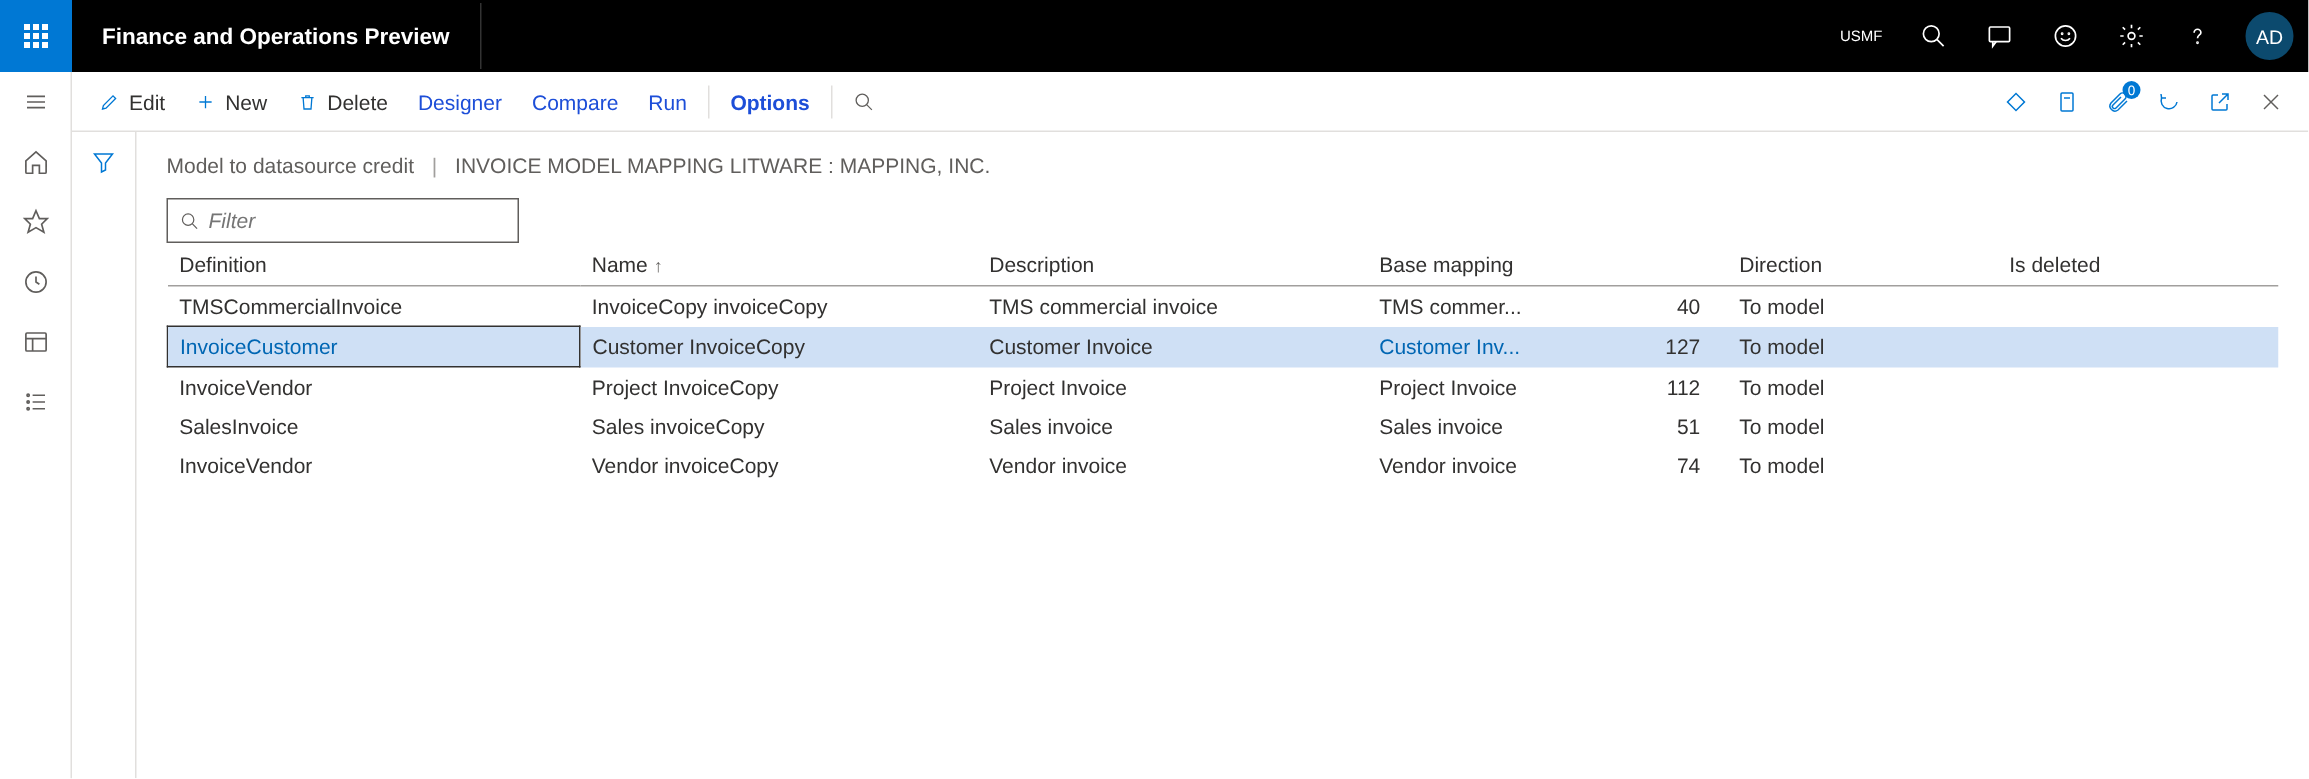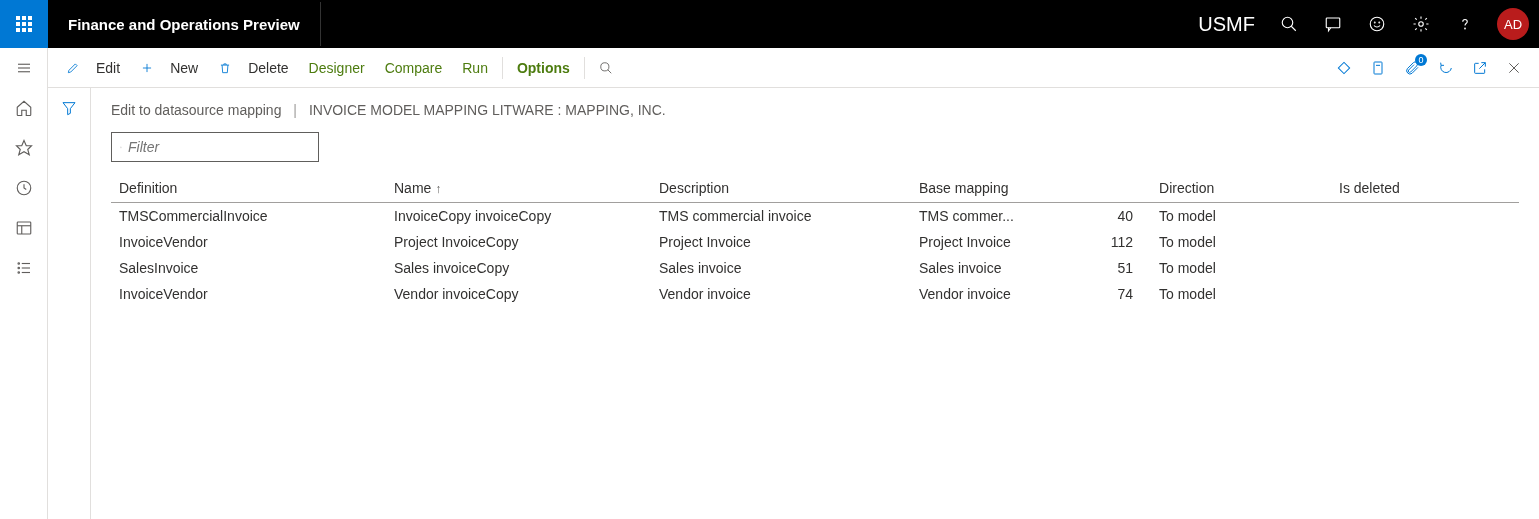--- a/index.html
+++ b/index.html
@@ -19,28 +19,28 @@
     display: flex; align-items: center; justify-content: center;
     cursor: pointer;
   }
   .waffle-grid {
     display: grid; grid-template-columns: repeat(3, 4px); grid-template-rows: repeat(3, 4px);
     gap: 2px;
   }
   .waffle-grid span { width:4px; height:4px; background:#fff; }
   .app-title { padding: 0 20px; font-size: 15px; font-weight: 600; border-right: 1px solid #333; height: 44px; display: flex; align-items: center; }
   .top-header .spacer { flex: 1; }
-  .legal-entity { padding: 0 12px; font-size: 20px; }
+  .legal-entity { padding: 0 12px; font-size: 10px; }
   .hdr-icon {
     width: 44px; height: 48px; display: flex; align-items: center; justify-content: center;
     cursor: pointer; color: #fff;
   }
   .hdr-icon svg { width: 18px; height: 18px; stroke: #fff; fill: none; stroke-width: 1.5; }
   .avatar {
-    width: 32px; height: 32px; border-radius: 50%; background: #b91c1c;
+    width: 32px; height: 32px; border-radius: 50%; background: #0c4a6e;
     display: flex; align-items: center; justify-content: center;
     margin: 0 10px; font-size: 13px; color: #fff;
   }
   
   
   .layout-row { display: flex; height: calc(100vh - 48px); }
   .left-rail {
     width: 48px; border-right: 1px solid #e1dfdd;
     display: flex; flex-direction: column; align-items: center;
     padding-top: 0;
@@ -51,26 +51,26 @@
   }
   .left-rail .rail-btn svg { width: 18px; height: 18px; stroke: currentColor; fill: none; stroke-width: 1.5; }
   .left-rail .hamburger { height: 40px; }
   
   .main-area { flex: 1; display: flex; flex-direction: column; overflow: hidden; }
   .action-bar {
     height: 40px; border-bottom: 1px solid #e1dfdd;
     display: flex; align-items: center; padding: 0 8px;
   }
   .action-btn {
-    display: flex; align-items: center; gap: 16px;
+    display: flex; align-items: center; gap: 6px;
     padding: 0 10px; height: 32px; cursor: pointer;
     color: #323130; font-size: 14px;
   }
   .action-btn svg { width: 14px; height: 14px; stroke: #0078d4; fill: none; stroke-width: 1.5; }
-  .action-btn.text-only { color: #4d7c0f; }
+  .action-btn.text-only { color: #1d4ed8; }
   .action-sep { width: 1px; height: 22px; background: #e1dfdd; margin: 0 4px; }
   .action-bar .options { font-weight: 600; justify-content: flex-end; }
   .action-bar .search-only svg { stroke: #605e5c; }
   .action-bar .right-icons { margin-left: auto; display: flex; align-items: center; }
   .action-bar .right-icons .ribtn {
     width: 34px; height: 32px; display: flex; align-items: center; justify-content: center;
     cursor: pointer; color: #0078d4;
   }
   .action-bar .right-icons .ribtn svg { width: 16px; height: 16px; stroke: currentColor; fill: none; stroke-width: 1.5; }
   .action-bar .right-icons .close { color: #605e5c; }
@@ -88,22 +88,22 @@
   }
   .filter-strip .funnel { color: #0078d4; cursor: pointer; }
   .filter-strip svg { width: 16px; height: 16px; stroke: currentColor; fill: none; stroke-width: 1.5; }
   .content-body {
     flex: 1; border-left: 1px solid #e1dfdd; padding: 14px 20px 0 20px;
     overflow: hidden; display: flex; flex-direction: column;
   }
   .breadcrumb { color: #605e5c; font-size: 14px; margin-bottom: 14px; }
   .breadcrumb .sep { margin: 0 8px; color: #a19f9d; }
   .filter-box {
-    width: 208px; height: 30px; border: 1px solid #605e5c;
-    display: flex; align-items: center; padding: 0 8px; margin-bottom: 12px;
+    width: 235px; height: 30px; border: 1px solid #605e5c;
+    display: flex; align-items: center; padding: 0 8px; 
   }
   .filter-box svg { width: 13px; height: 13px; stroke: #605e5c; fill: none; stroke-width: 1.5; margin-right: 6px; }
   .filter-box input {
     border: none; outline: none; flex: 1; font-size: 14px; color: #323130;
     font-style: italic; background: transparent;
   }
   
   
   .grid { flex: 1; overflow: auto; }
   .grid table { width: 100%; border-collapse: collapse; table-layout: fixed; }
@@ -316,21 +316,21 @@
     <div class="content-row">
       <div class="filter-strip">
         <div class="funnel">
           <svg viewBox="0 0 24 24">
               <polygon points="3 4 21 4 14 13 14 20 10 22 10 13"></polygon>
             </svg>
         </div>
       </div>
       <div class="content-body">
         <div class="breadcrumb">
-          <span>Edit to datasource mapping</span>
+          <span>Model to datasource credit</span>
           <span class="sep">|</span>
           <span>INVOICE MODEL MAPPING LITWARE : MAPPING, INC.</span>
         </div>
         <div class="filter-box">
           <svg viewBox="0 0 24 24">
               <circle cx="10" cy="10" r="7"></circle>
               <line x1="21" y1="21" x2="15" y2="15"></line>
             </svg>
           <input type="text" placeholder="Filter" style="">
         </div>
@@ -355,20 +355,29 @@
                 <th><span>Is deleted</span></th>
               </tr>
             </thead>
             <tbody id="grid-body">
                 <tr>
                   <td>TMSCommercialInvoice</td>
                   <td>InvoiceCopy invoiceCopy</td>
                   <td>TMS commercial invoice</td>
                   <td>TMS commer...</td>
                   <td class="num">40</td>
+                  <td>To model</td>
+                  <td></td>
+                </tr>
+                <tr class="selected">
+                  <td>InvoiceCustomer</td>
+                  <td>Customer InvoiceCopy</td>
+                  <td>Customer Invoice</td>
+                  <td class="link">Customer Inv...</td>
+                  <td class="num">127</td>
                   <td>To model</td>
                   <td></td>
                 </tr>
                 <tr>
                   <td>InvoiceVendor</td>
                   <td>Project InvoiceCopy</td>
                   <td>Project Invoice</td>
                   <td>Project Invoice</td>
                   <td class="num">112</td>
                   <td>To model</td>

